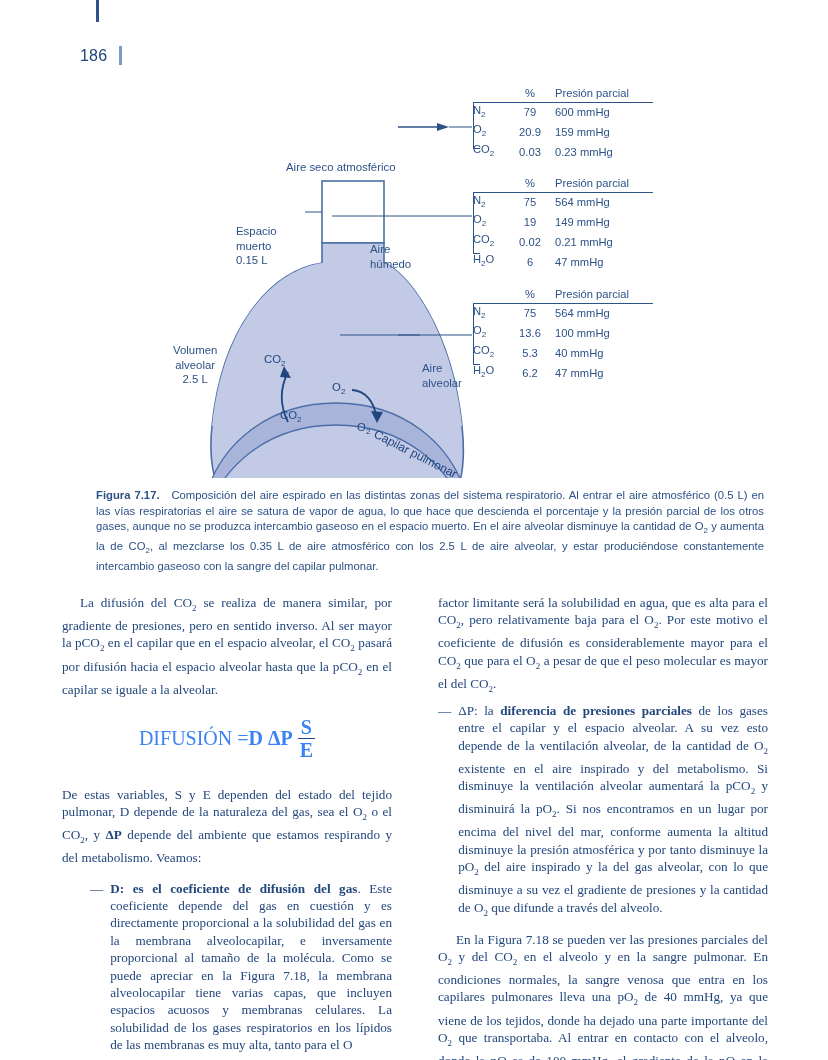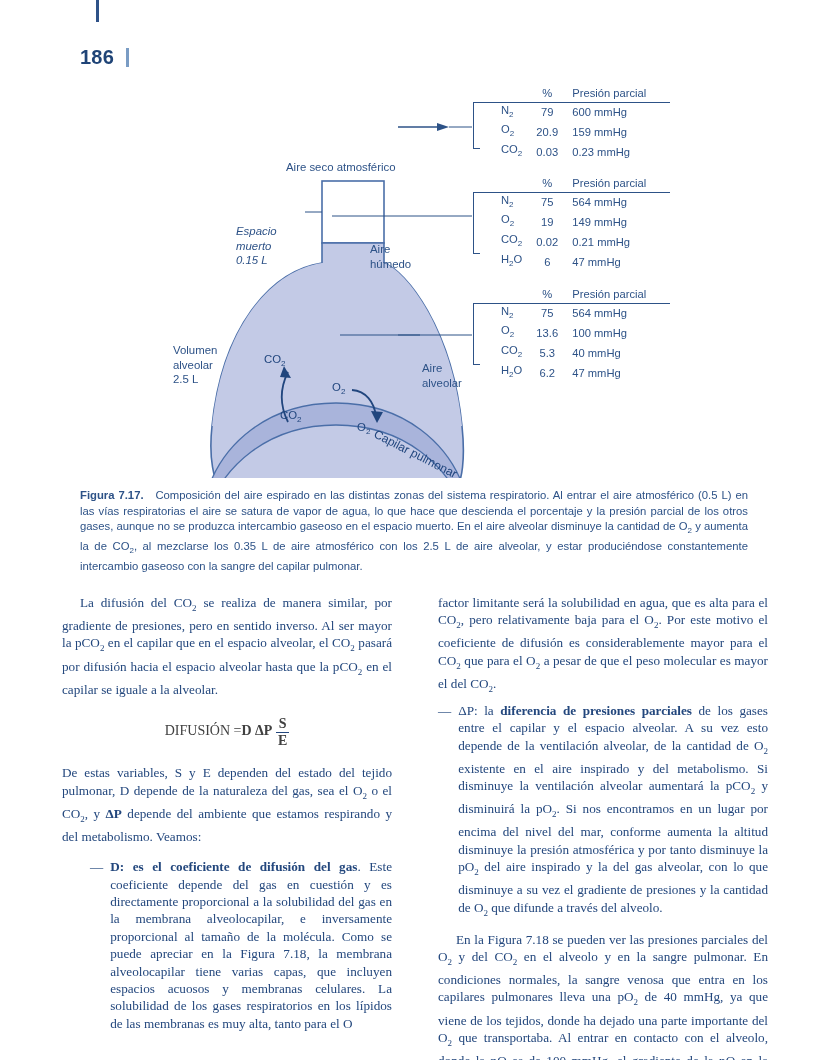--- a/index.html
+++ b/index.html
@@ -30,22 +30,22 @@
   .running-head {
     position: absolute;
     left: 80px;
     top: 46px;
     display: flex;
     align-items: center;
     gap: 12px;
   }
   .folio {
     font-family: "Liberation Sans", sans-serif;
-    font-weight: bold;
-    font-size: 20px;
+    font-weight: normal;
+    font-size: 16px;
     color: #1f4477;
     letter-spacing: 0.2px;
   }
   .folio-rule {
     width: 3px;
     height: 19px;
     background: #7a9cc4;
   }
   .running-title {
     font-family: "Liberation Sans", sans-serif;
@@ -67,23 +67,23 @@
   .fig-label {
     position: absolute;
     font-family: "Liberation Sans", sans-serif;
     font-size: 11.4px;
     color: #2d5287;
     line-height: 14.5px;
     white-space: pre-line;
     margin-top: 40px;
   }
   .lbl-aire-seco { left: 286px; top: 42px; }
-  .lbl-espacio   { left: 236px; top: 106px; text-align: left; font-style: italic; }
+  .lbl-espacio   { left: 236px; top: 106px; text-align: left; }
   .lbl-aire-humedo { left: 370px; top: 124px; }
-  .lbl-volumen   { left: 173px; top: 225px; text-align: left; }
+  .lbl-volumen   { left: 173px; top: 225px; text-align: center; }
   .lbl-aire-alv  { left: 422px; top: 243px; }
 
   .gas-tag {
     position: absolute;
     font-family: "Liberation Sans", sans-serif;
     font-size: 11.4px;
     color: #21467e;
   }
   .gas-tag sub { font-size: 8px; }
   .tag-co2-up   { left: 264px; top: 275px; }
@@ -118,21 +118,21 @@
     white-space: nowrap;
   }
   .gas-table th {
     border-bottom: 1px solid #2d5287;
     padding-bottom: 1px;
     font-weight: normal;
   }
   .col-sp  { width: 32px; }
   .col-pct { width: 50px; text-align: center; }
   .col-pp  { width: 98px; text-align: left; }
-  .gas-table td.c-sp  { text-align: left; padding-left: 28px; }
+  .gas-table td.c-sp  { text-align: left; }
   .gas-table td.c-pct { text-align: center; }
   .gas-table td.c-pp  { }
   .gas-table sub { font-size: 8px; }
 
   .brace {
     position: absolute;
     left: 0;
     top: 16px;
     width: 7px;
     border: 1px solid #2d5287;
@@ -140,21 +140,21 @@
     box-sizing: border-box;
   }
 
   .tbl-dry   { left: 473px; top: 8px; }
   .tbl-humid { left: 473px; top: 98px; }
   .tbl-alv   { left: 473px; top: 209px; }
 
   
   .caption {
     position: absolute;
-    left: 80px;
+    left: 96px;
     top: 488px;
     width: 668px;
     font-family: "Liberation Sans", sans-serif;
     font-size: 11.3px;
     line-height: 15.6px;
     color: #2d5287;
     text-align: justify;
   }
   .caption b { font-weight: bold; }
   .caption sub { font-size: 8px; }
@@ -179,24 +179,24 @@
   }
   .col-left  { left: 0; }
   .col-right { left: 376px; }
   .col p { margin: 0; text-indent: 18px; }
   .col p.noindent { text-indent: 0; }
   .col sub { font-size: 9px; }
   .col b { font-weight: bold; }
 
   .formula {
     text-align: center;
-    margin: 18px 0 16px 0;
-    font-size: 14px;
+    margin: 18px 0 24px 0;
+    font-size: 20px;
     line-height: 1;
-    color: #404040;
+    color: #3b82f6;
   }
   .formula .fnum {
     display: inline-block;
     vertical-align: middle;
     text-align: center;
     position: relative;
     top: -1px;
   }
   .formula .frac {
     display: inline-block;

